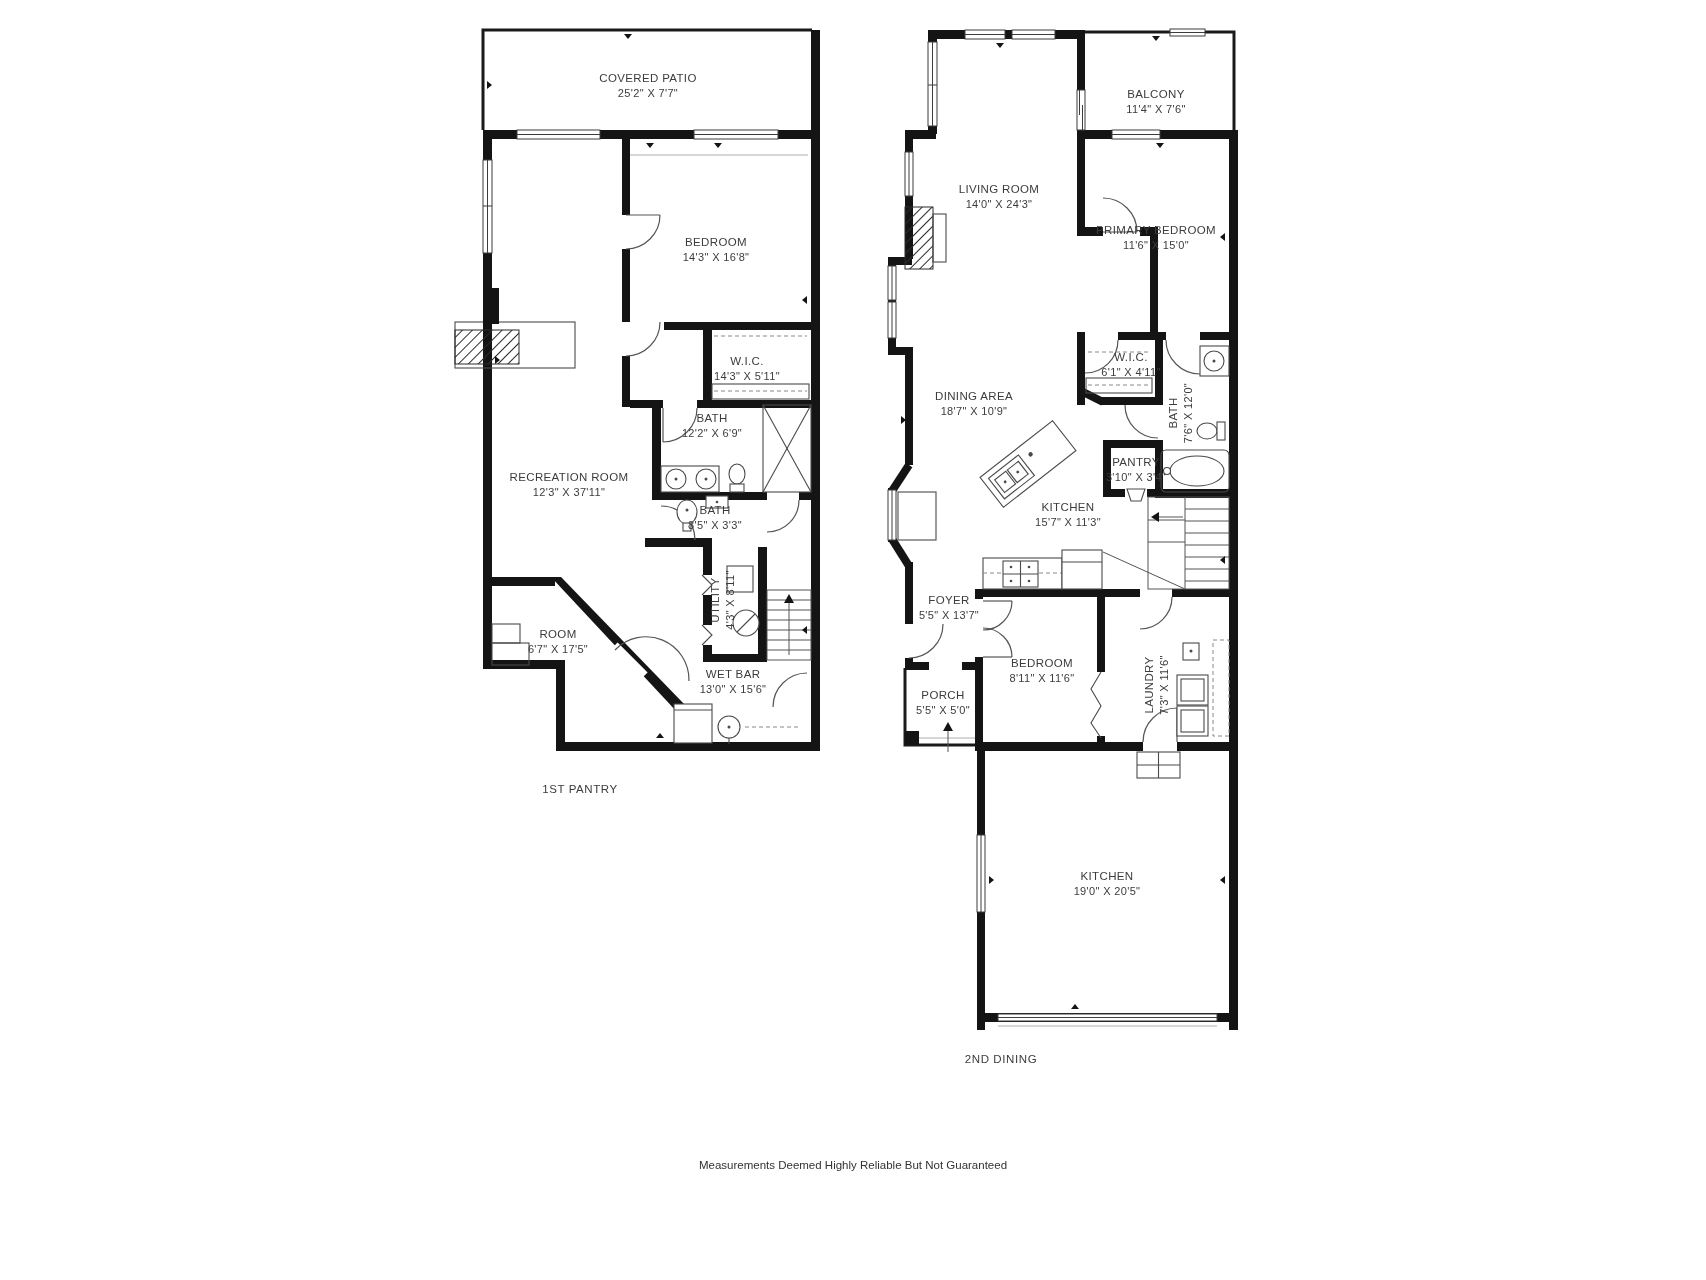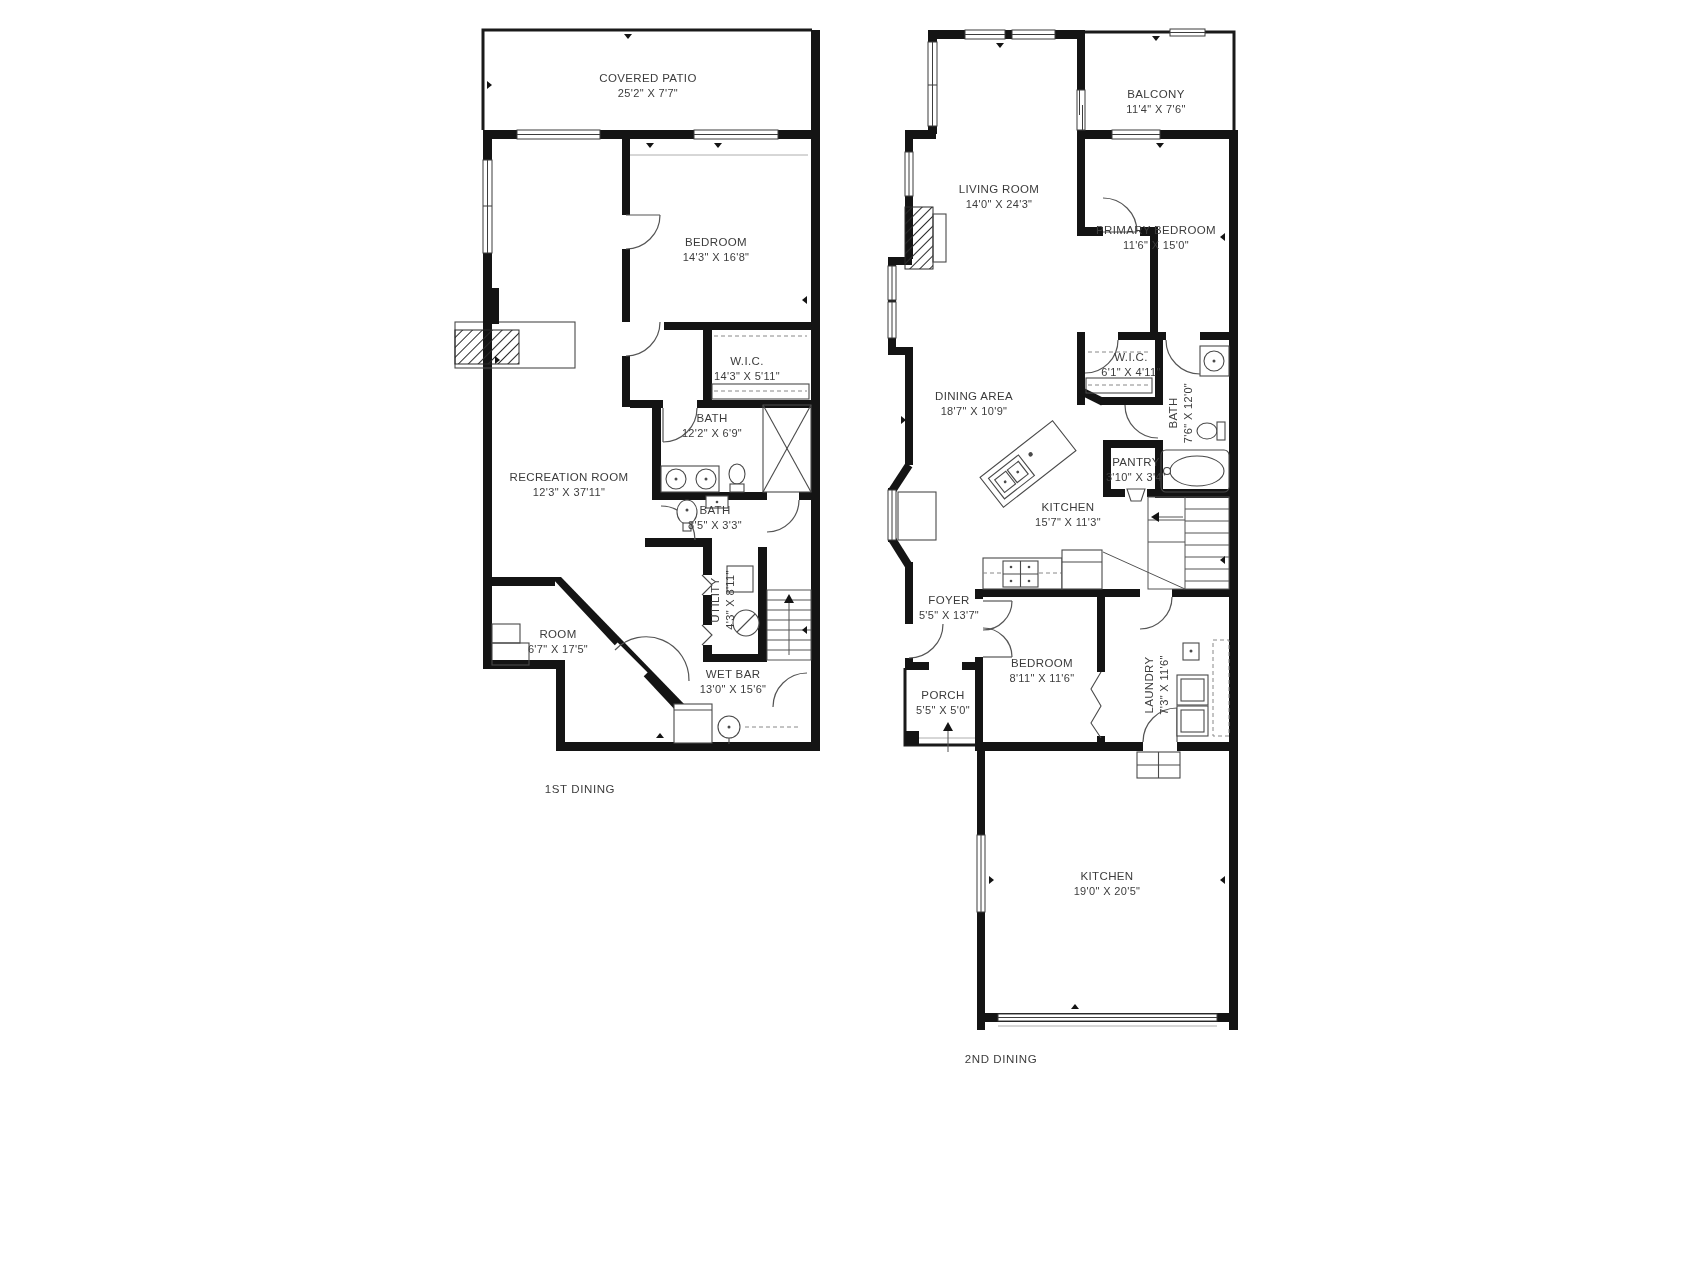--- a/index.html
+++ b/index.html
@@ -509,21 +509,21 @@
         <span class="dims">4'3" X 8'11"</span>
       </div>
       <div class="room-label" style="left: 558px; top: 641px;">
         <span class="nm">ROOM</span>
         <span class="dims">6'7" X 17'5"</span>
       </div>
       <div class="room-label" style="left: 733px; top: 681px;">
         <span class="nm">WET BAR</span>
         <span class="dims">13'0" X 15'6"</span>
       </div>
-      <div class="floor-label" style="left: 580px; top: 789px;">1ST DINING</div>
+      <div class="floor-label" style="left: 580px; top: 789px;">1ST PANTRY</div>
       <div class="room-label" style="left: 1156px; top: 86px; margin-top: 15px;">
         <span class="nm">BALCONY</span>
         <span class="dims">11'4" X 7'6"</span>
       </div>
       <div class="room-label" style="left: 999px; top: 196px;">
         <span class="nm">LIVING ROOM</span>
         <span class="dims">14'0" X 24'3"</span>
       </div>
       <div class="room-label" style="left: 1156px; top: 237px;">
         <span class="nm">PRIMARY BEDROOM</span>
@@ -566,15 +566,16 @@
         <span class="dims">7'3" X 11'6"</span>
       </div>
       <div class="room-label" style="left: 1107px; top: 883px;">
         <span class="nm">KITCHEN</span>
         <span class="dims">19'0" X 20'5"</span>
       </div>
       <div class="floor-label" style="left: 1001px; top: 1059px;">2ND DINING</div>
     </div>
 
 <div class="summary">
+  <div class="disclaimer">Measurements Deemed Highly Reliable But Not Guaranteed</div>
 </div>
 
 </div>
 
 </body></html>

